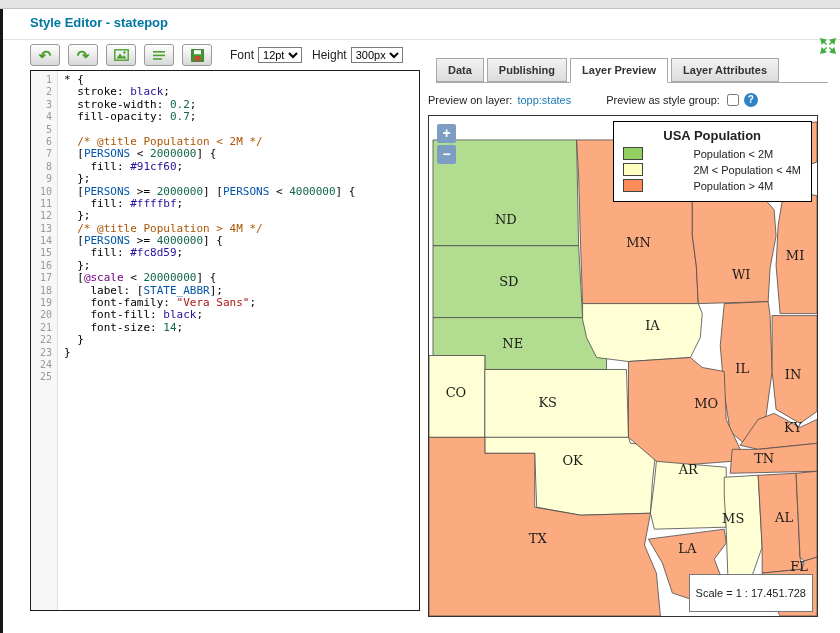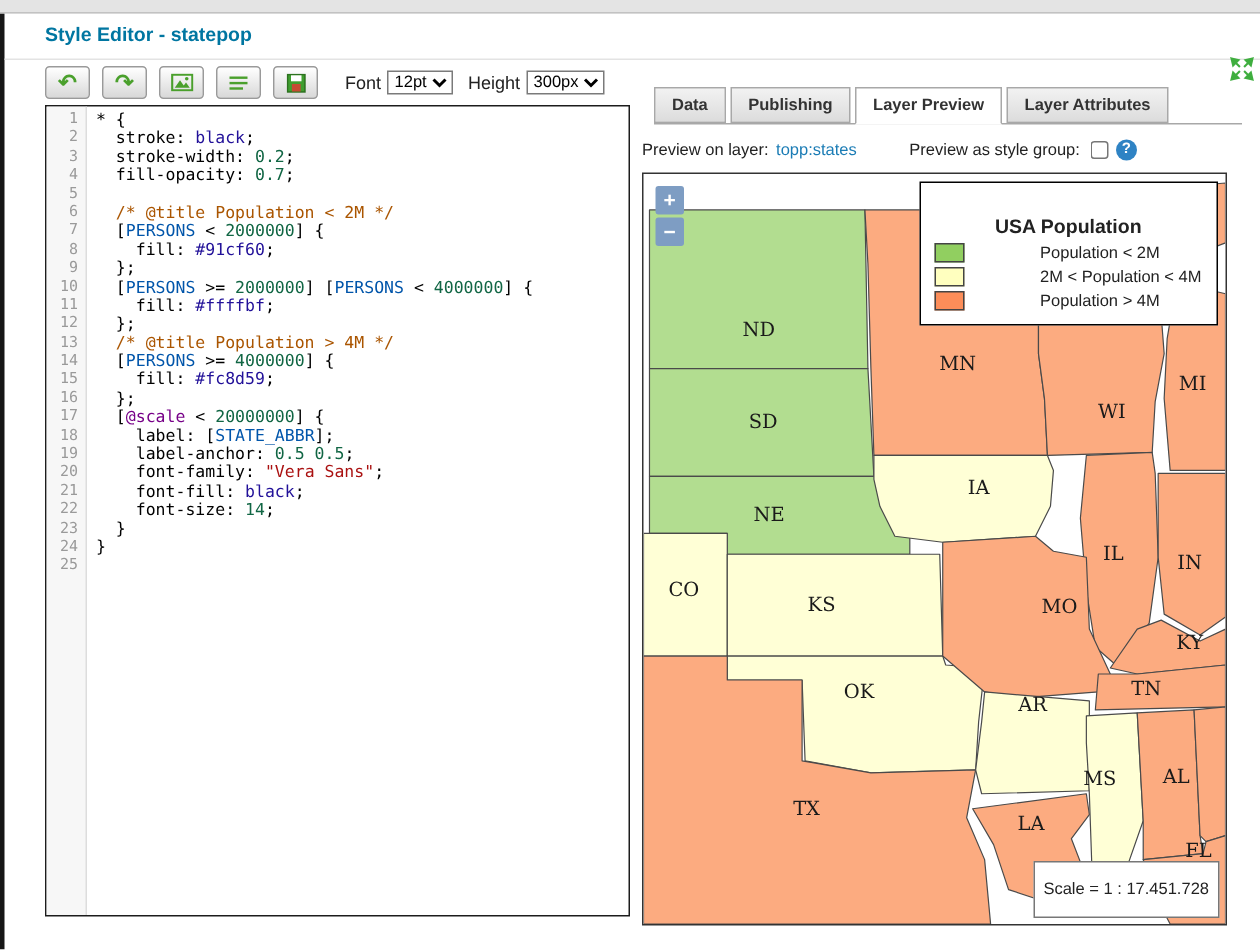--- a/index.html
+++ b/index.html
@@ -50,21 +50,21 @@
   #style-group-checkbox { width:12px; height:12px; margin:0 5px 0 7px; }
   #help-icon { width:14px; height:14px; border-radius:50%; background:#2f83c4; color:#fff; font-size:10px; font-weight:bold; display:flex; align-items:center; justify-content:center; cursor:pointer; }
 
   #map-preview { position:absolute; left:428px; top:115px; width:390px; height:502px; border:1px solid #333; background:#fff; overflow:hidden; }
   #map-svg { position:absolute; left:0; top:0; width:100%; height:100%; }
   .state-label { font-family:"DejaVu Serif", serif; font-size:13px; fill:#1a1a1a; }
 
   #zoom-controls { position:absolute; left:8px; top:8px; }
   .zoom-btn { display:block; width:19px; height:19px; margin-bottom:2px; background:#7e9dc3; color:#fff; border:none; border-radius:2px; font-size:14px; font-weight:bold; text-align:center; line-height:17px; padding:0; cursor:pointer; }
 
-  #map-legend { position:absolute; top:5px; right:5px; background:#fff; border:1px solid #000; padding:21px 10px 6px 9px; min-width:150px; }
+  #map-legend { position:absolute; top:5px; right:5px; background:#fff; border:1px solid #000; padding:6px 10px 6px 9px; min-width:150px; }
   #legend-title { font-size:13px; font-weight:bold; text-align:center; margin-bottom:4px; white-space:nowrap; }
   .legend-row { display:flex; align-items:center; margin:3px 0;gap:43px; }
   .swatch { width:20px; height:13px; border:1px solid #444; margin-right:7px; flex:none; }
   .legend-label { font-size:11px; white-space:nowrap; }
 
   #scale-box { position:absolute; right:4px; bottom:4px; background:#fff; border:1px solid #777; padding:12px 6px; font-size:11px; }
 </style>
 </head>
 <body>
 
@@ -169,21 +169,20 @@
       <div class="code-line"><span class="tok-p">  };</span></div>
       <div class="code-line"><span class="tok-p">  [</span><span class="tok-var">PERSONS</span><span class="tok-p"> &gt;= </span><span class="tok-num">2000000</span><span class="tok-p">] [</span><span class="tok-var">PERSONS</span><span class="tok-p"> &lt; </span><span class="tok-num">4000000</span><span class="tok-p">] {</span></div>
       <div class="code-line"><span class="tok-p">    fill: </span><span class="tok-atom">#ffffbf</span><span class="tok-p">;</span></div>
       <div class="code-line"><span class="tok-p">  };</span></div>
       <div class="code-line"><span class="tok-com">  /* @title Population &gt; 4M */</span></div>
       <div class="code-line"><span class="tok-p">  [</span><span class="tok-var">PERSONS</span><span class="tok-p"> &gt;= </span><span class="tok-num">4000000</span><span class="tok-p">] {</span></div>
       <div class="code-line"><span class="tok-p">    fill: </span><span class="tok-atom">#fc8d59</span><span class="tok-p">;</span></div>
       <div class="code-line"><span class="tok-p">  };</span></div>
       <div class="code-line"><span class="tok-p">  [</span><span class="tok-meta">@scale</span><span class="tok-p"> &lt; </span><span class="tok-num">20000000</span><span class="tok-p">] {</span></div>
       <div class="code-line"><span class="tok-p">    label: [</span><span class="tok-var">STATE_ABBR</span><span class="tok-p">];</span></div>
-      <div class="code-line"><span class="tok-p">    label-anchor: </span><span class="tok-num">0.5</span><span class="tok-p"> </span><span class="tok-num">0.5</span><span class="tok-p">;</span></div>
       <div class="code-line"><span class="tok-p">    font-family: </span><span class="tok-str">"Vera Sans"</span><span class="tok-p">;</span></div>
       <div class="code-line"><span class="tok-p">    font-fill: </span><span class="tok-atom">black</span><span class="tok-p">;</span></div>
       <div class="code-line"><span class="tok-p">    font-size: </span><span class="tok-num">14</span><span class="tok-p">;</span></div>
       <div class="code-line"><span class="tok-p">  }</span></div>
       <div class="code-line"><span class="tok-p">}</span></div>
     </div>
 </div>
 
 <div id="tabs">
     <div class="tab">Data</div>

